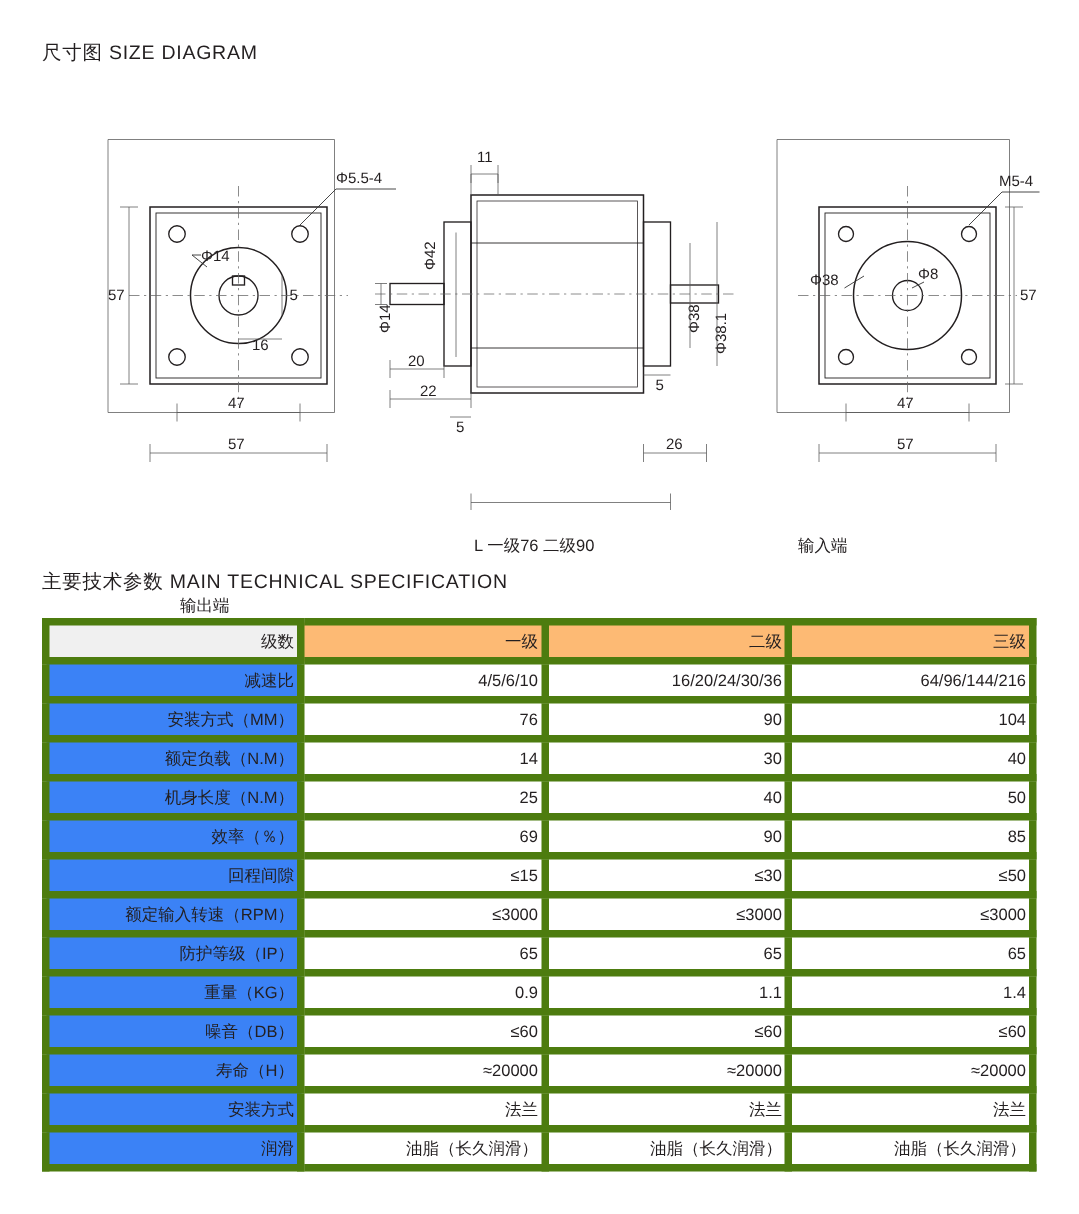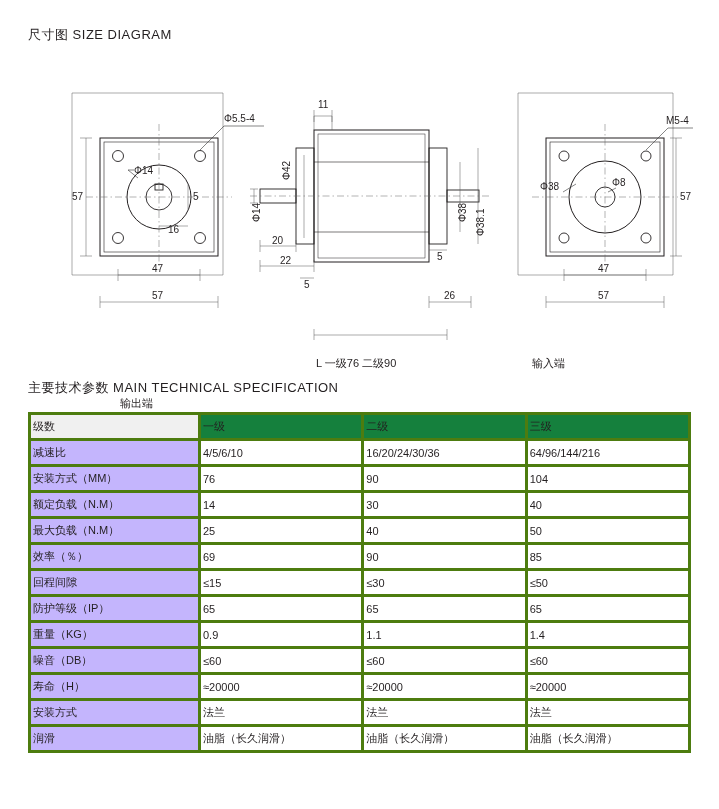--- a/index.html
+++ b/index.html
@@ -62,34 +62,34 @@
   #spec-table {
     position: absolute;
     left: 28px;
     top: 412px;
     width: 663px;
     border-collapse: collapse;
     table-layout: fixed;
     font-size: 11px;
   }
   #spec-table td {
-    border: 3px solid #4d7c0f;
+    border: 5px solid #4d7c0f;
     height: 26px;
-    text-align: left;
+    text-align: right;
     vertical-align: middle;
     color: #231f20;
     padding: 0 2px;
     box-sizing: border-box;
   }
   #spec-table td.rowhead {
-    background: #c4b5fd;
+    background: #3b82f6;
     width: 170px;
   }
   #spec-table tr.header td {
-    background: #15803d;
+    background: #fdba74;
   }
   #spec-table tr.header td.rowhead {
     background: #f0f0f0;
   }
 </style>
 </head>
 <body>
 
 <div class="page">
 
@@ -340,38 +340,44 @@
         <td>90</td>
         <td>104</td>
       </tr>
       <tr>
         <td class="rowhead">额定负载（N.M）</td>
         <td>14</td>
         <td>30</td>
         <td>40</td>
       </tr>
       <tr>
-        <td class="rowhead">最大负载（N.M）</td>
+        <td class="rowhead">机身长度（N.M）</td>
         <td>25</td>
         <td>40</td>
         <td>50</td>
       </tr>
       <tr>
         <td class="rowhead">效率（％）</td>
         <td>69</td>
         <td>90</td>
         <td>85</td>
       </tr>
       <tr>
         <td class="rowhead">回程间隙</td>
         <td>≤15</td>
         <td>≤30</td>
         <td>≤50</td>
       </tr>
       <tr>
+        <td class="rowhead">额定输入转速（RPM）</td>
+        <td>≤3000</td>
+        <td>≤3000</td>
+        <td>≤3000</td>
+      </tr>
+      <tr>
         <td class="rowhead">防护等级（IP）</td>
         <td>65</td>
         <td>65</td>
         <td>65</td>
       </tr>
       <tr>
         <td class="rowhead">重量（KG）</td>
         <td>0.9</td>
         <td>1.1</td>
         <td>1.4</td>

